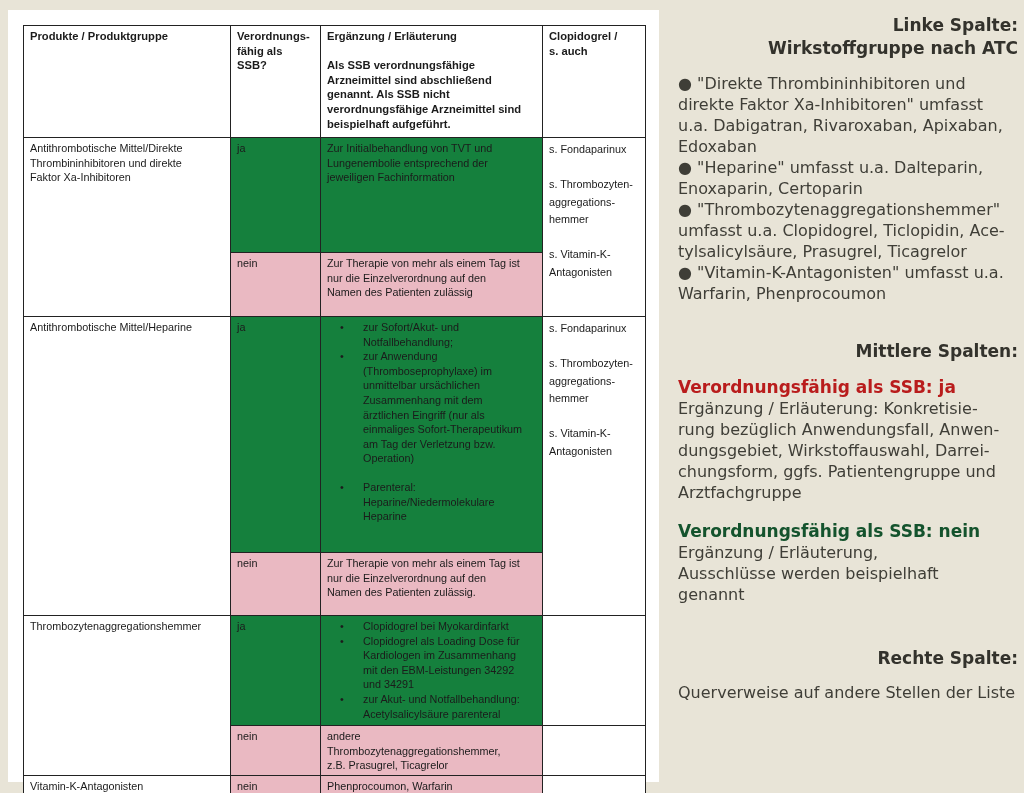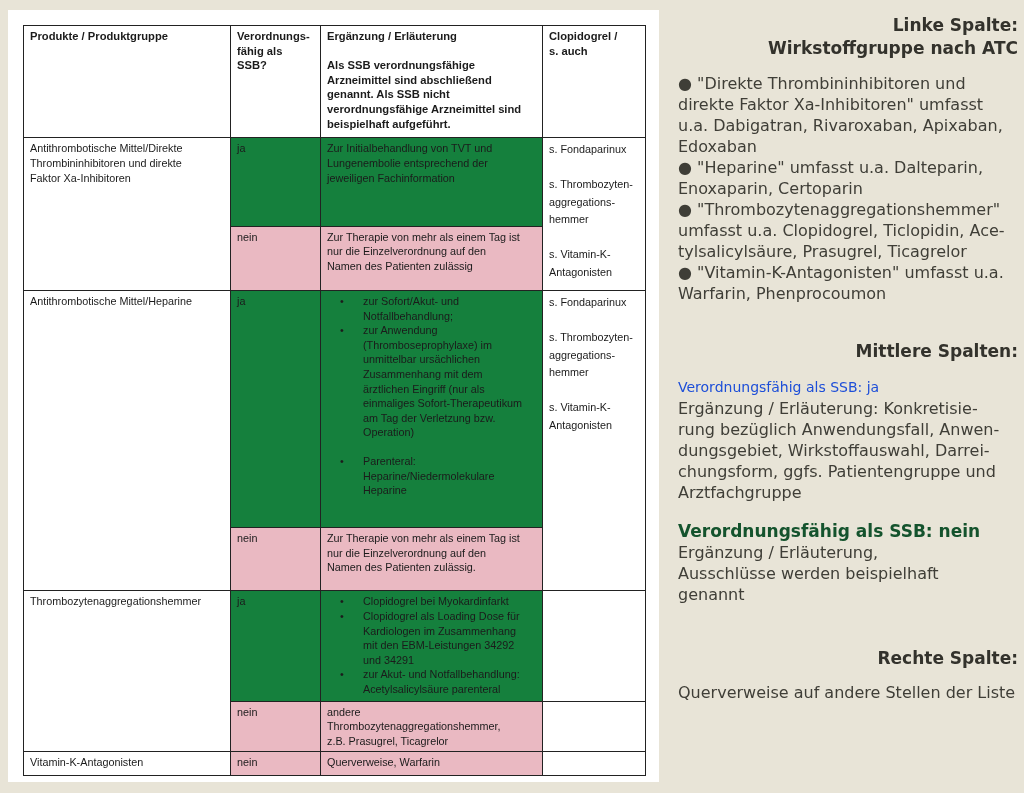--- a/index.html
+++ b/index.html
@@ -55,22 +55,22 @@
   .panel .h {
     font-weight:bold; color:#33322c;
     font-size:17px; line-height:23px;
     white-space:pre-line;
     text-align:right;
   }
   .panel .block { white-space:pre-line; }
   .panel .items { margin-top:13px; }
   .panel .h2 { margin-top:36px; }
   .panel .sub-yes {
-    margin-top:13px; font-weight:normal; color:#1d4ed8;
-    font-size:14px; line-height:22px;
+    margin-top:13px; font-weight:bold; color:#b91c1c;
+    font-size:17px; line-height:22px;
   }
   .panel .sub-no {
     margin-top:17px; font-weight:bold; color:#14532d;
     font-size:17px; line-height:22px;
   }
   .panel .h3 { margin-top:42px; }
   .panel .final { margin-top:12px; }
 </style>
 </head>
 <body>
@@ -103,21 +103,21 @@
 genannt. Als SSB nicht
 verordnungsfähige Arzneimittel sind
 beispielhaft aufgeführt.</div>
             </td>
           <td class="hdr">
               <div class="cell">Clopidogrel /
 s. auch</div>
             </td>
         </tr>
 
-        <tr style="height:88px">
+        <tr style="height:115px">
           <td rowspan="2">
               <div class="cell">Antithrombotische Mittel/Direkte
 Thrombininhibitoren und direkte
 Faktor Xa-Inhibitoren</div>
             </td>
           <td class="yes">
               <div class="cell">ja</div>
             </td>
           <td class="yes">
               <div class="cell">Zur Initialbehandlung von TVT und
@@ -248,21 +248,21 @@
         </tr>
 
         <tr style="height:24px">
           <td>
               <div class="cell">Vitamin-K-Antagonisten</div>
             </td>
           <td class="no">
               <div class="cell">nein</div>
             </td>
           <td class="no">
-              <div class="cell">Querverweise, Warfarin</div>
+              <div class="cell">Phenprocoumon, Warfarin</div>
             </td>
           <td>
               <div class="qv"></div>
             </td>
         </tr>
       </tbody>
     </table>
   </div>
 
   <div class="panel">

